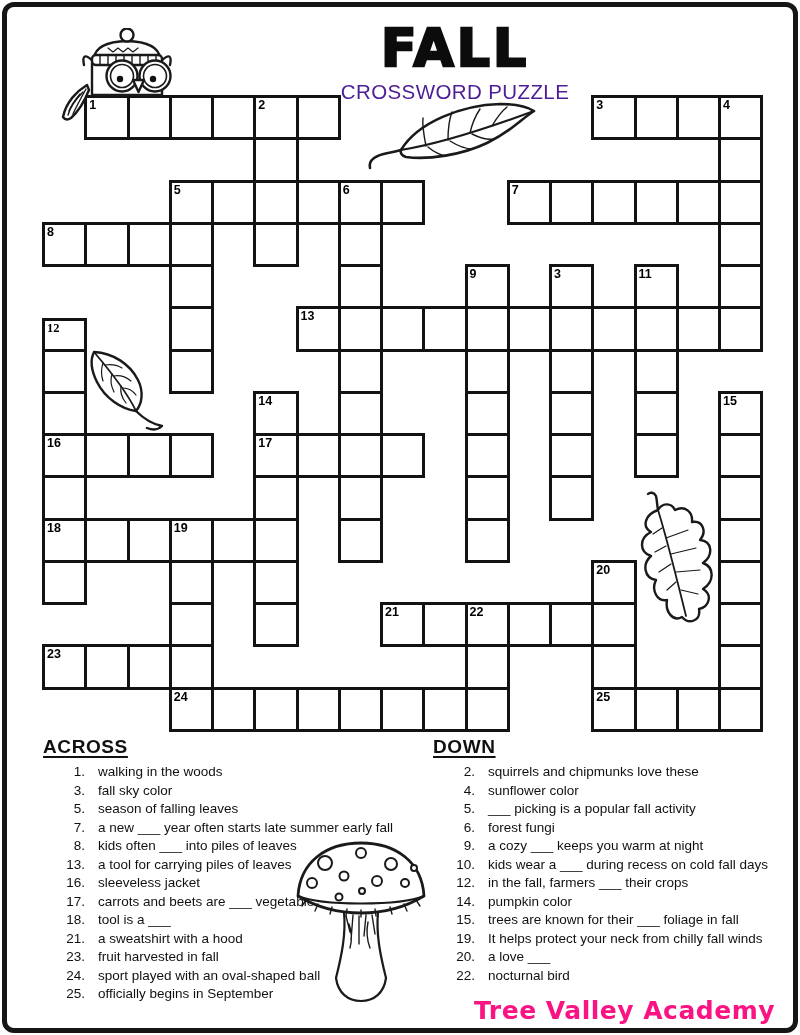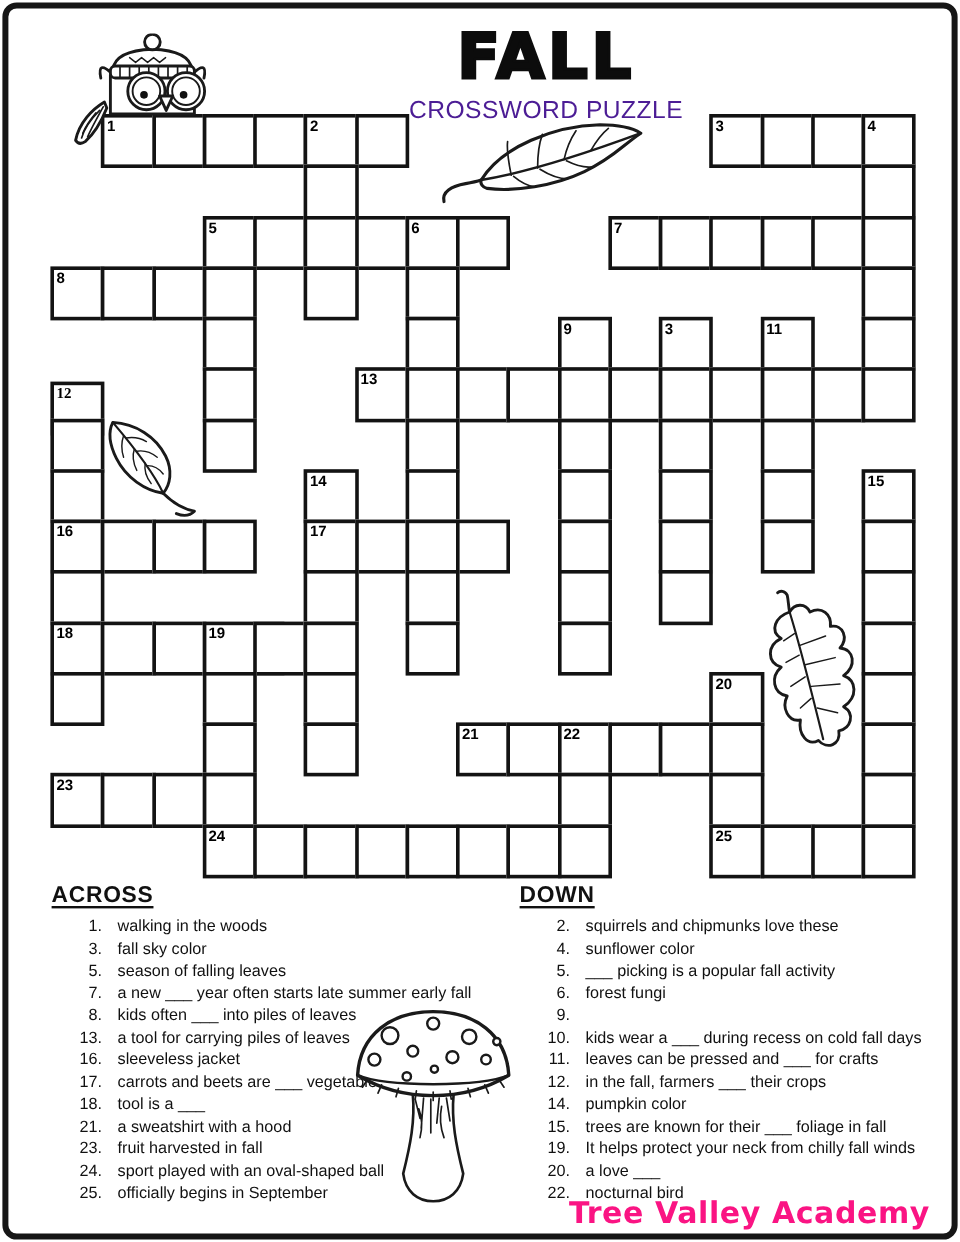--- a/index.html
+++ b/index.html
@@ -357,30 +357,27 @@
         <div class="clue-row">
           <span class="clue-num">5.</span>
           <span class="clue-text">___ picking is a popular fall activity</span>
         </div>
         <div class="clue-row">
           <span class="clue-num">6.</span>
           <span class="clue-text">forest fungi</span>
         </div>
         <div class="clue-row">
           <span class="clue-num">9.</span>
+          <span class="clue-text">a cozy ___ keeps you warm at night</span>
         </div>
         <div class="clue-row">
           <span class="clue-num">10.</span>
           <span class="clue-text">kids wear a ___ during recess on cold fall days</span>
         </div>
         <div class="clue-row">
-          <span class="clue-num">11.</span>
-          <span class="clue-text">leaves can be pressed and ___ for crafts</span>
-        </div>
-        <div class="clue-row">
           <span class="clue-num">12.</span>
           <span class="clue-text">in the fall, farmers ___ their crops</span>
         </div>
         <div class="clue-row">
           <span class="clue-num">14.</span>
           <span class="clue-text">pumpkin color</span>
         </div>
         <div class="clue-row">
           <span class="clue-num">15.</span>
           <span class="clue-text">trees are known for their ___ foliage in fall</span>

